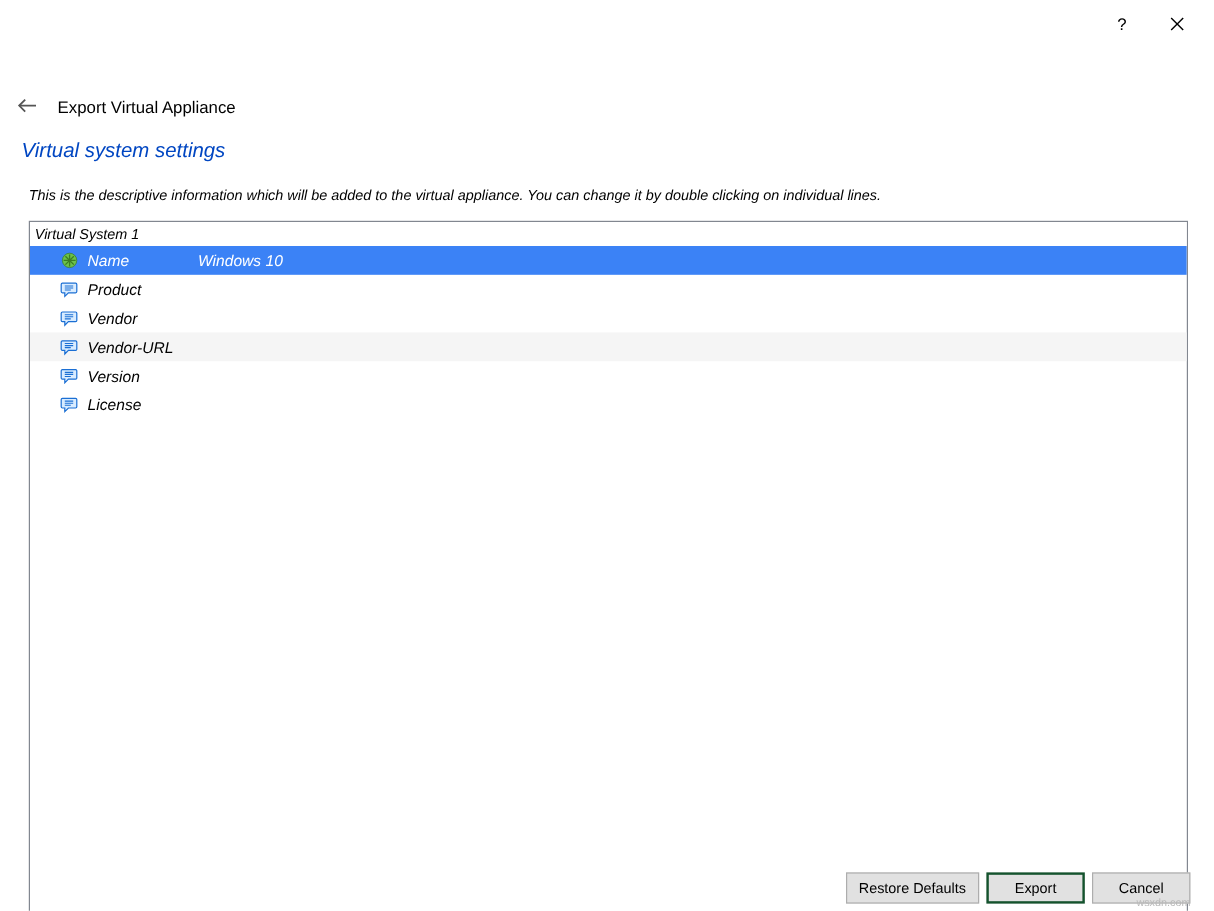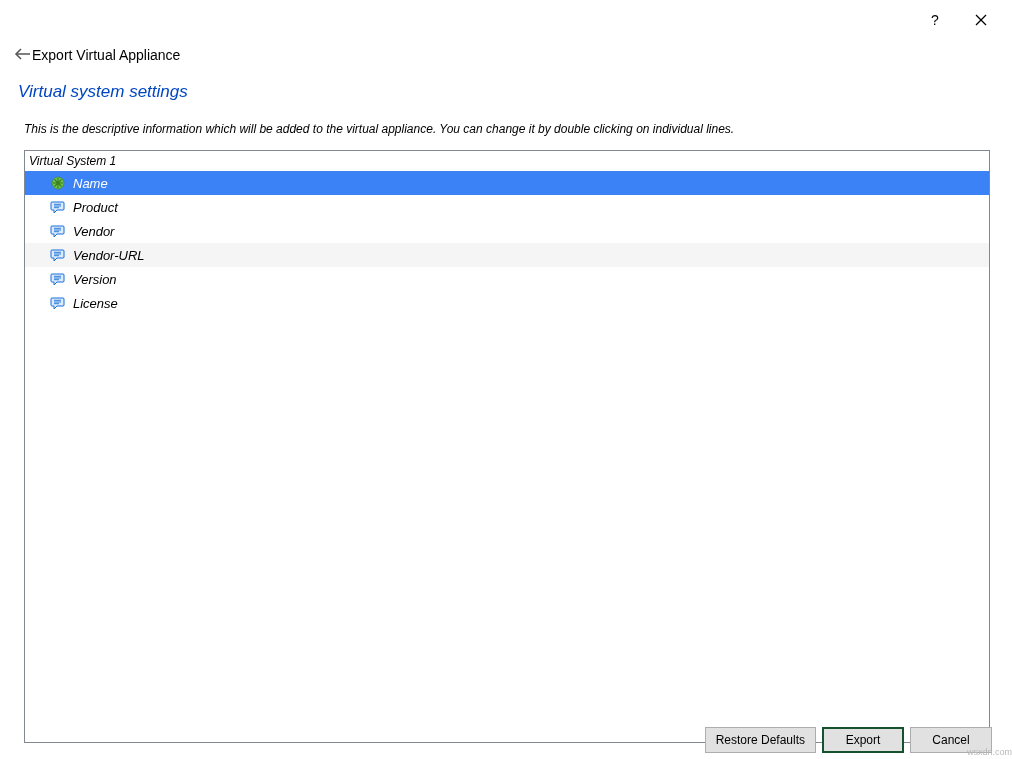--- a/index.html
+++ b/index.html
@@ -27,20 +27,22 @@
       align-items: center;
       justify-content: center;
       font-size: 14px;
       font-family: "Segoe UI", sans-serif;
       color: #000;
     }
     .header {
       display: flex;
       align-items: center;
       padding: 6px 10px 18px 14px;
+      gap: 16px;
+      margin-top: 34px;
     }
     .back-arrow {
       font-size: 18px;
       color: #444;
       line-height: 1;
     }
     .header-title {
       font-size: 14px;
       color: #000;
     }
@@ -101,21 +103,21 @@
       position: absolute;
       bottom: 6px;
       right: 20px;
       display: flex;
       gap: 6px;
       align-items: center;
     }
     .watermark {
       position: absolute;
       bottom: 2px;
-      right: 0;
+      right: 20px;
       font-size: 9px;
       color: #b9b9b9;
       pointer-events: none;
     }
     .btn {
       min-width: 82px;
       height: 26px;
       background: #e1e1e1;
       border: 1px solid #adadad;
       font-family: inherit;
@@ -160,20 +162,21 @@
     <div class="tree-head">Virtual System 1</div>
     <div id="rows">
         <div class="row selected">
           <span class="icon">
             <svg width="16" height="16" viewBox="0 0 16 16">
               <circle cx="8" cy="8" r="6" fill="#6CC24A" stroke="#3b7e22" stroke-width="0.6"></circle>
               <path d="M8 3v10M3 8h10M4.5 4.5l7 7M11.5 4.5l-7 7" stroke="#3b7e22" stroke-width="1.1"></path>
             </svg>
           </span>
           <span class="label">Name</span>
+          <span class="value">Windows 10</span>
         </div>
         <div class="row">
           <span class="icon">
             <svg width="16" height="16" viewBox="0 0 16 16">
               <path d="M2 3h11a1 1 0 0 1 1 1v6a1 1 0 0 1-1 1H7l-3 3v-3H2a1 1 0 0 1-1-1V4a1 1 0 0 1 1-1z" fill="#d9ecff" stroke="#1b6fd4" stroke-width="1"></path>
               <line x1="4" y1="5.3" x2="11" y2="5.3" stroke="#1b6fd4" stroke-width="0.9"></line>
               <line x1="4" y1="7" x2="11" y2="7" stroke="#1b6fd4" stroke-width="0.9"></line>
               <line x1="4" y1="8.7" x2="9" y2="8.7" stroke="#1b6fd4" stroke-width="0.9"></line>
             </svg>
           </span>

